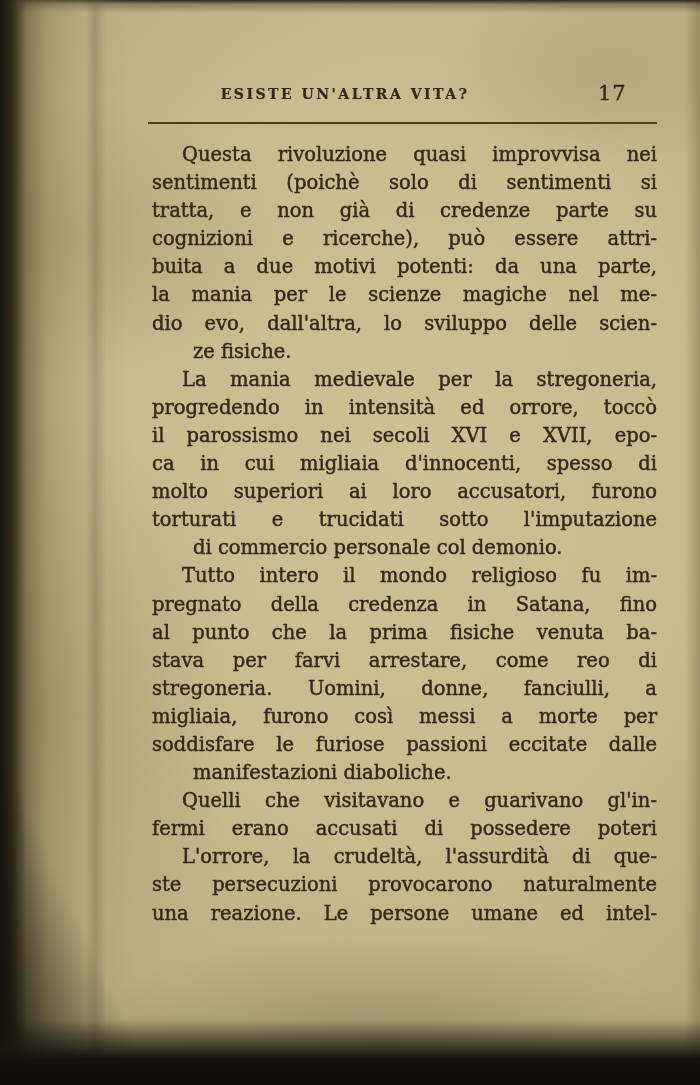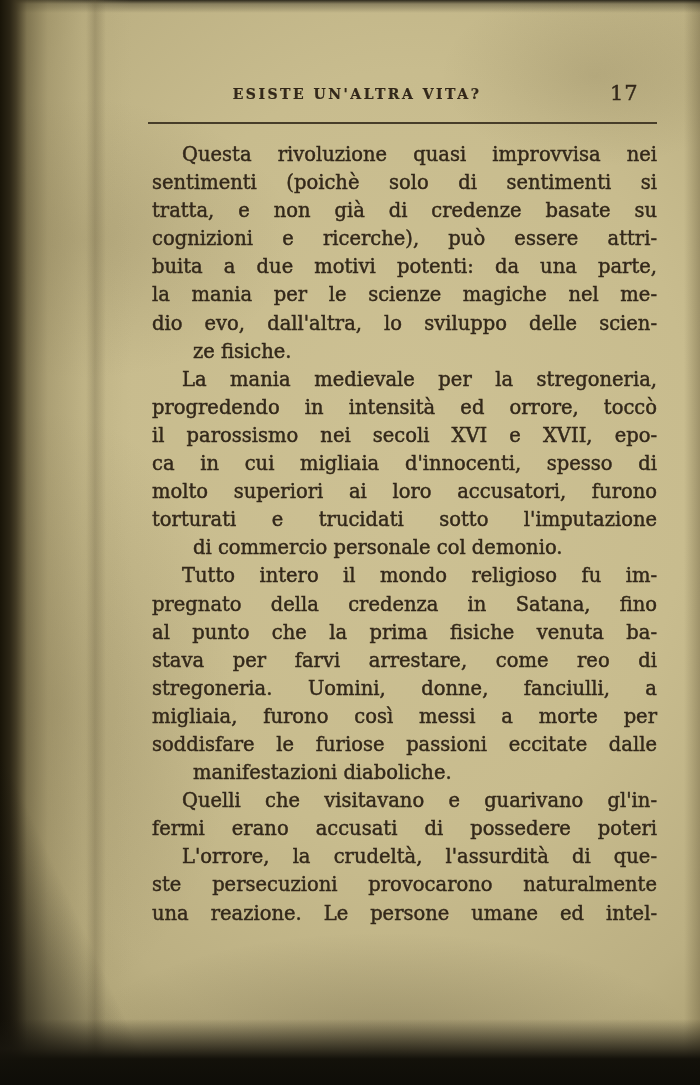--- a/index.html
+++ b/index.html
@@ -31,21 +31,21 @@
       radial-gradient(ellipse 300px 200px at 12% 22%, rgba(96,84,52,0.18), rgba(96,84,52,0) 70%),
       radial-gradient(ellipse 260px 420px at 8% 65%, rgba(96,84,52,0.22), rgba(96,84,52,0) 70%),
       radial-gradient(ellipse 220px 130px at 85% 7%, rgba(96,84,52,0.16), rgba(96,84,52,0) 70%),
       radial-gradient(ellipse 420px 160px at 55% 97%, rgba(70,61,38,0.30), rgba(70,61,38,0) 75%),
       
       radial-gradient(ellipse 520px 700px at 58% 42%, #cdc194 0%, #c8bc8e 55%, #bbaf82 88%, #b0a477 100%);
   }
   .header {
     position: absolute;
     top: 86px;
-    left: 12px;
+    left: 0;
     width: 672px;
     height: 32px;
   }
   .header-title {
     position: absolute;
     left: 170px;
     width: 350px;
     text-align: center;
     font-size: 14px;
     font-weight: bold;
@@ -94,21 +94,21 @@
     <div class="header-title">ESISTE UN'ALTRA VITA?</div>
     <div class="page-number">17</div>
   </div>
 
   <div class="rule"></div>
 
   <div class="page-body">
       <div class="paragraph">
         <div class="line indent">Questa rivoluzione quasi improvvisa nei</div>
         <div class="line">sentimenti (poichè solo di sentimenti si</div>
-        <div class="line">tratta, e non già di credenze basate su</div>
+        <div class="line">tratta, e non già di credenze parte su</div>
         <div class="line">cognizioni e ricerche), può essere attri-</div>
         <div class="line">buita a due motivi potenti: da una parte,</div>
         <div class="line">la mania per le scienze magiche nel me-</div>
         <div class="line">dio evo, dall'altra, lo sviluppo delle scien-</div>
         <div class="line last">ze fisiche.</div>
       </div>
       <div class="paragraph">
         <div class="line indent">La mania medievale per la stregoneria,</div>
         <div class="line">progredendo in intensità ed orrore, toccò</div>
         <div class="line">il parossismo nei secoli XVI e XVII, epo-</div>

